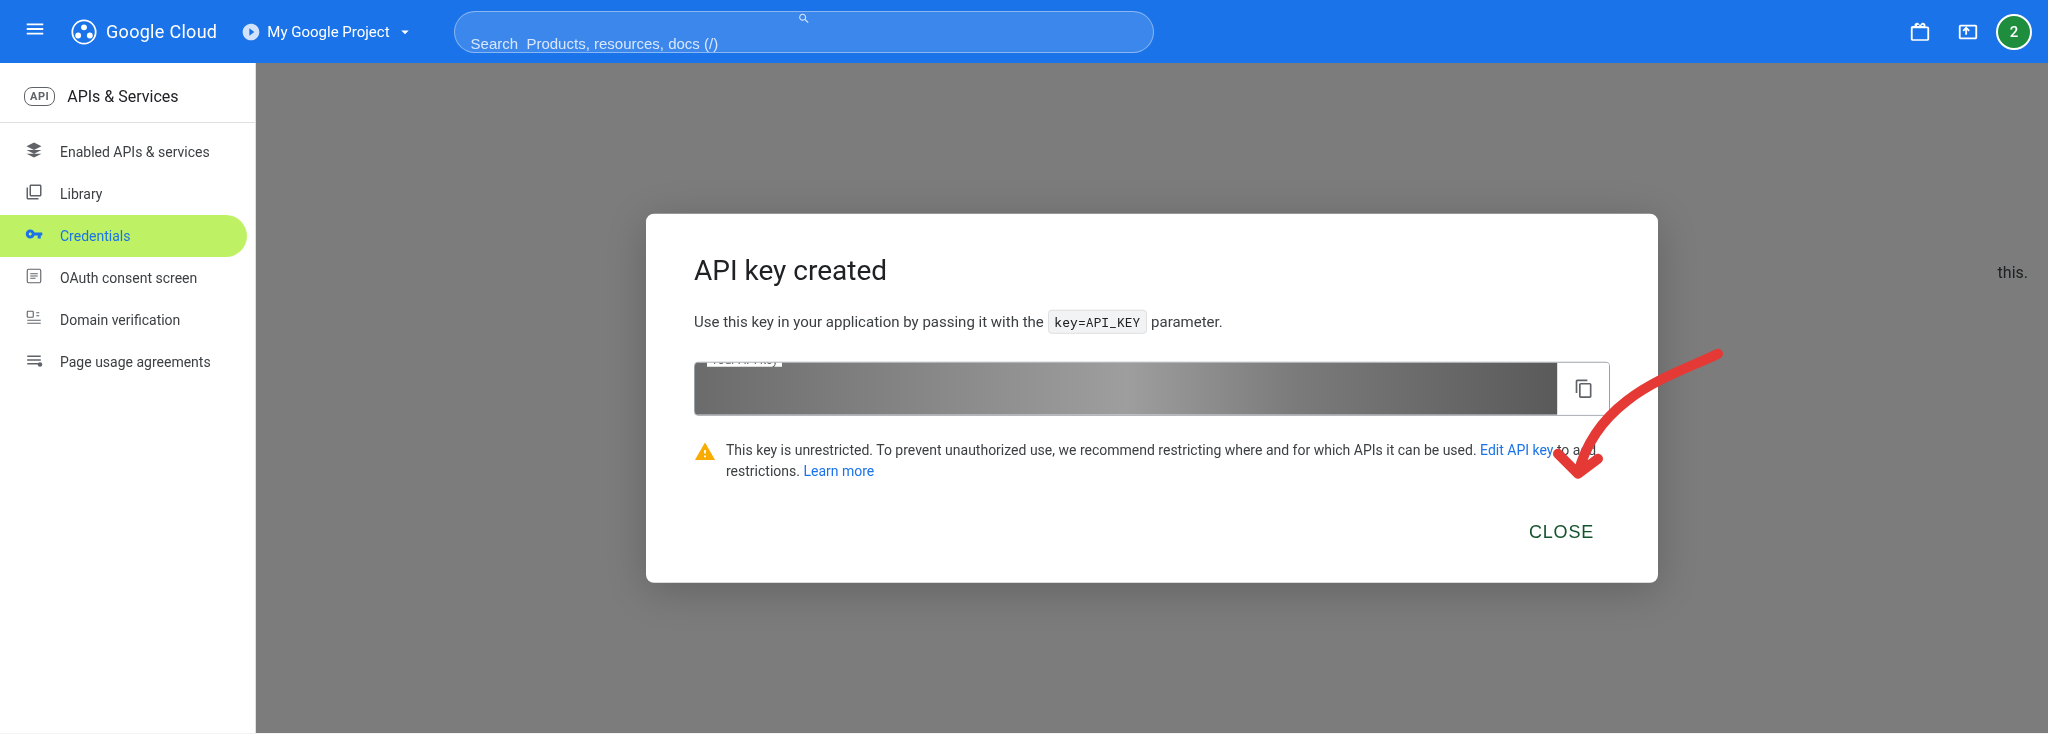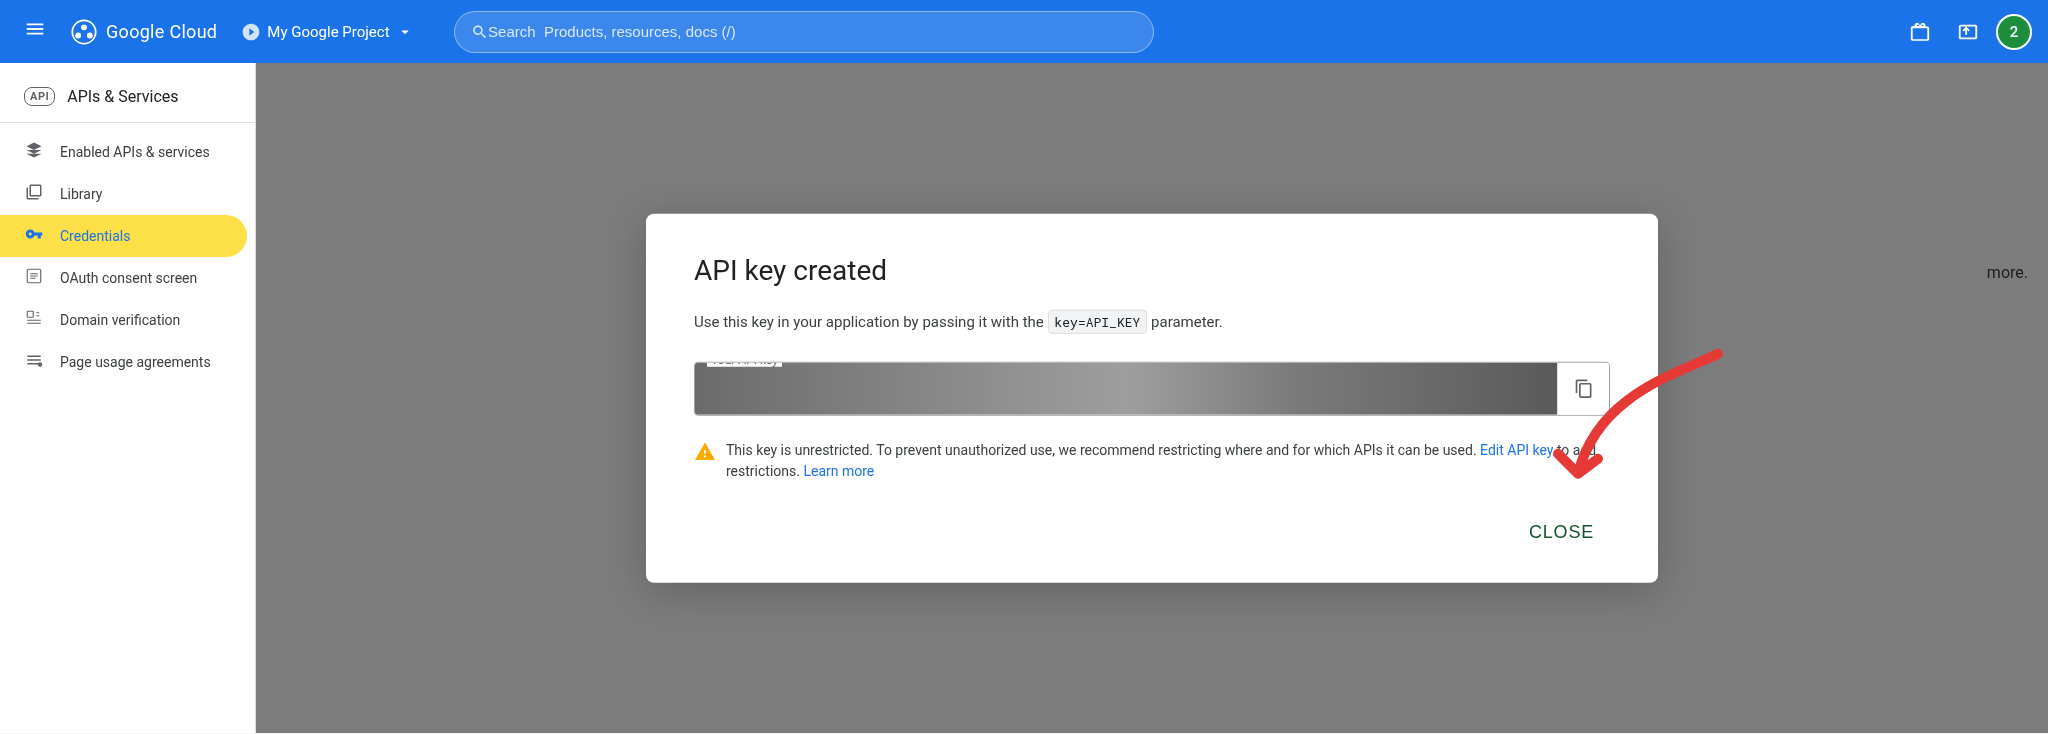--- a/index.html
+++ b/index.html
@@ -59,22 +59,24 @@
       margin: 0 16px;
     }
     .search-box {
       background: rgba(255,255,255,0.15);
       border: 1px solid rgba(255,255,255,0.4);
       border-radius: 24px;
       height: 42px;
       display: flex;
       align-items: center;
       padding: 0 16px;
+      gap: 10px;
       color: white;
       font-size: 15px;
+      flex-direction: column;
     }
     .search-box input {
       background: transparent;
       border: none;
       outline: none;
       color: white;
       font-size: 15px;
       width: 100%;
     }
     .search-box input::placeholder { color: rgba(255,255,255,0.8); }
@@ -151,21 +153,21 @@
       align-items: center;
       gap: 16px;
       padding: 10px 24px;
       cursor: pointer;
       color: #3c4043;
       font-size: 14px;
       border-radius: 0 24px 24px 0;
       margin-right: 8px;
     }
     .sidebar-item.active {
-      background: #fde047;
+      background: #bef264;
       color: #1a73e8;
     }
     .sidebar-item-icon {
       font-size: 18px;
       color: #5f6368;
       width: 20px;
       text-align: center;
     }
     .sidebar-item.active .sidebar-item-icon { color: #1a73e8; }
     .sidebar-item-label { font-size: 14px; }
@@ -469,16 +471,16 @@
       <div class="modal-footer">
         <button class="close-btn">CLOSE</button>
       </div>
 
       <svg class="red-arrow" viewBox="0 0 200 200" xmlns="http://www.w3.org/2000/svg">
         <path d="M 180 20 C 140 40, 60 60, 40 140 L 20 120 M 40 140 L 60 125" stroke="#e53935" stroke-width="10" fill="none" stroke-linecap="round" stroke-linejoin="round"></path>
       </svg>
     </div>
 
     <div style="position:absolute; right: 20px; top: 200px; font-size: 16px; color: #3c4043; z-index:50;">
-      <span>more.</span>
+      <span>this.</span>
     </div>
   </div>
 </div>
 
 </body></html>

